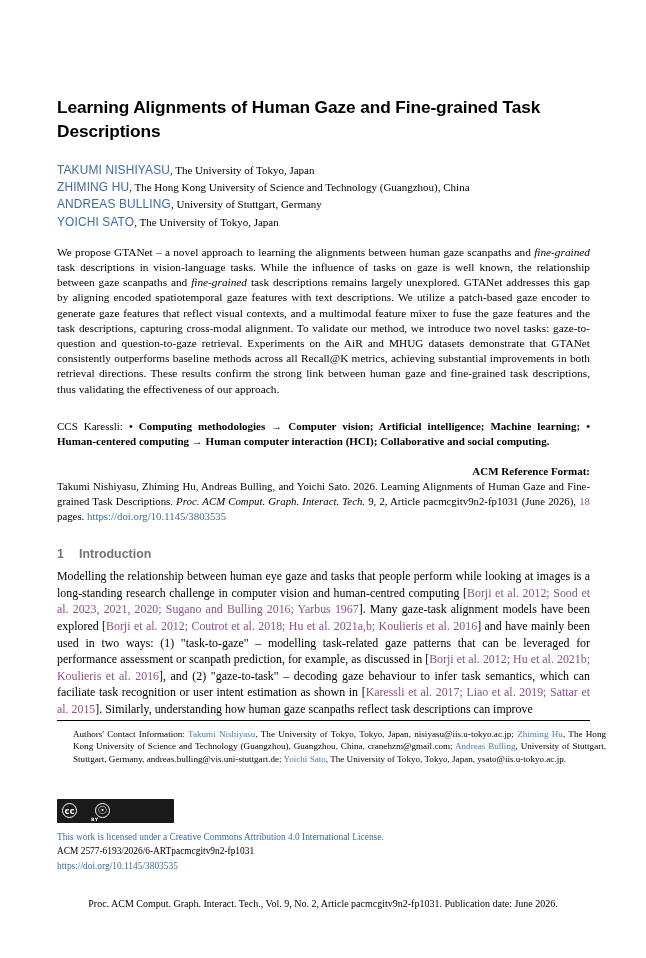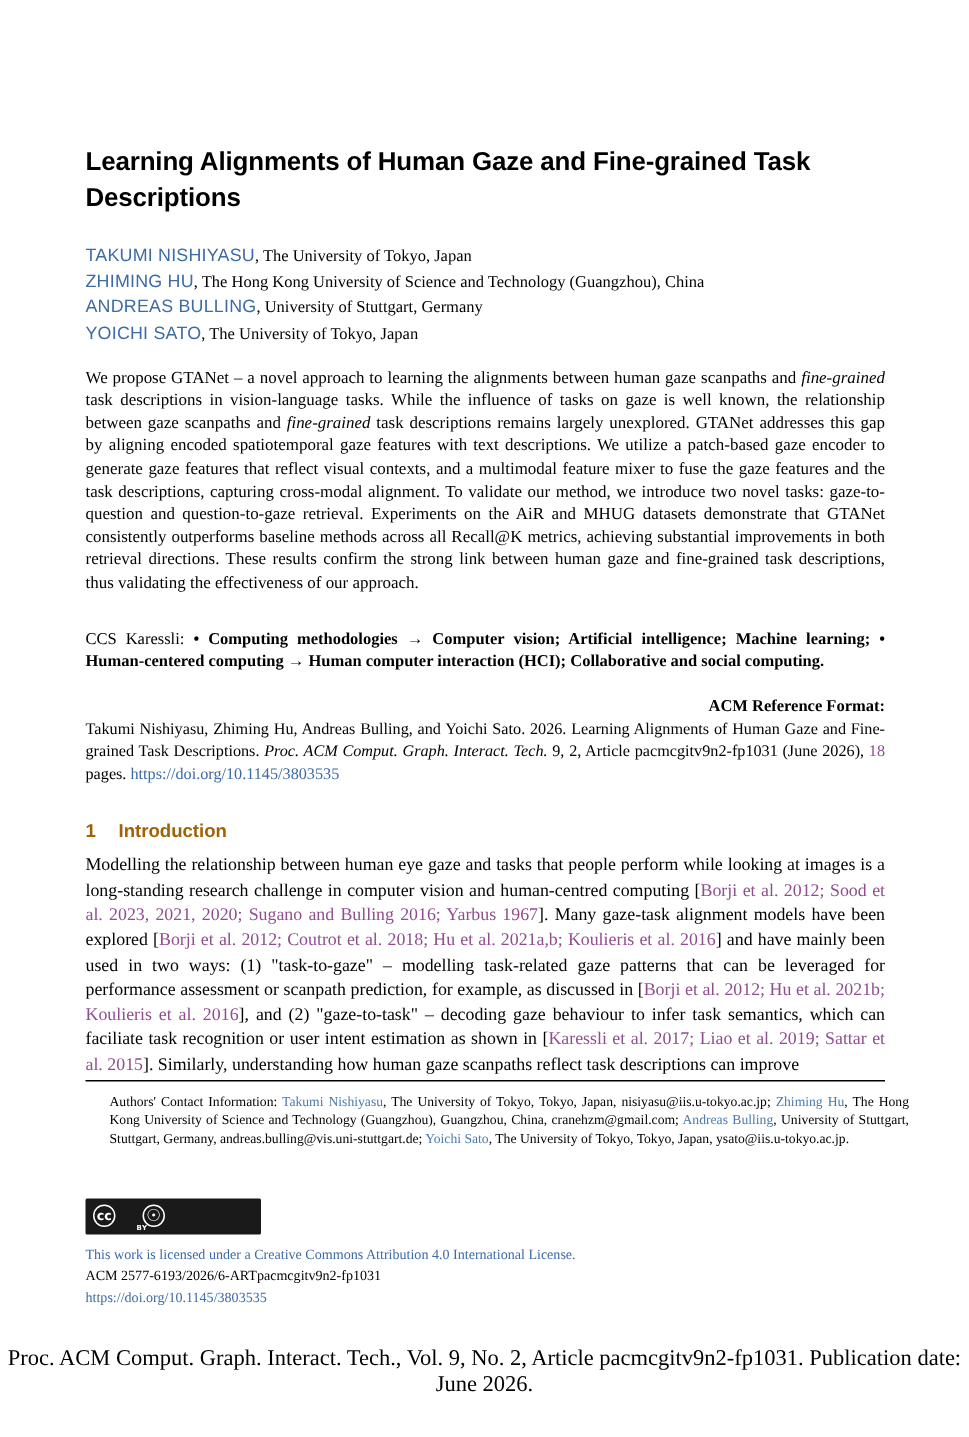--- a/index.html
+++ b/index.html
@@ -97,21 +97,21 @@
     margin: 0 0 24px 0;
   }
   .acmref-body i { font-style: italic; }
 
   
   .section-head {
     font-family: "Liberation Sans", "DejaVu Sans", sans-serif;
     font-size: 12.4px;
     font-weight: bold;
     margin: 0 0 7px 0;
-    color: #a16207;
+    color: #737373;
   }
   .section-num { display: inline-block; width: 22px; }
 
   .body-text {
     font-size: 11.9px;
     line-height: 16.6px;
     text-align: justify;
     margin: 0;
   }
   .cite { color: #8f4d8f; }
@@ -186,21 +186,21 @@
   }
   .license-block div { white-space: nowrap; }
 
   
   .page-footer {
     position: absolute;
     left: 0;
     top: 898px;
     width: 646px;
     text-align: center;
-    font-size: 15px;
+    font-size: 10px;
     color: #000;
   }
 </style>
 </head>
 <body>
 
 <div class="page">
 
   <div class="content">
 

